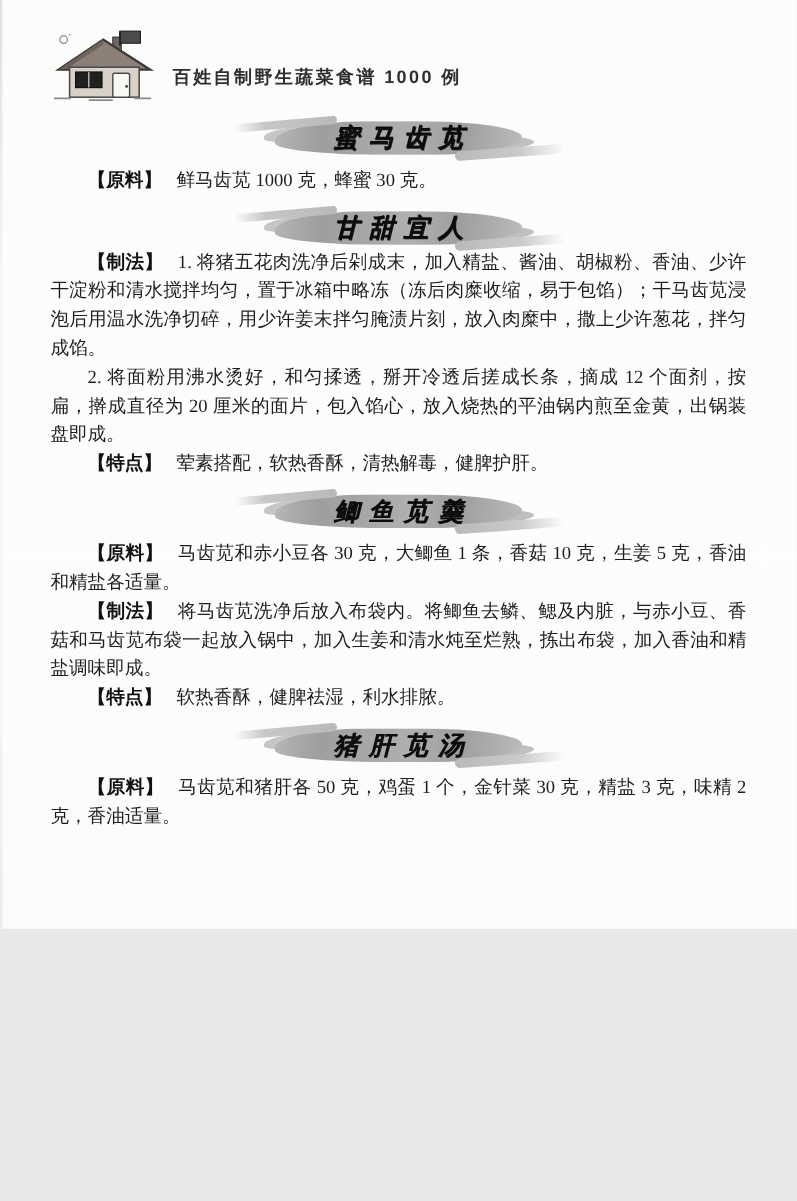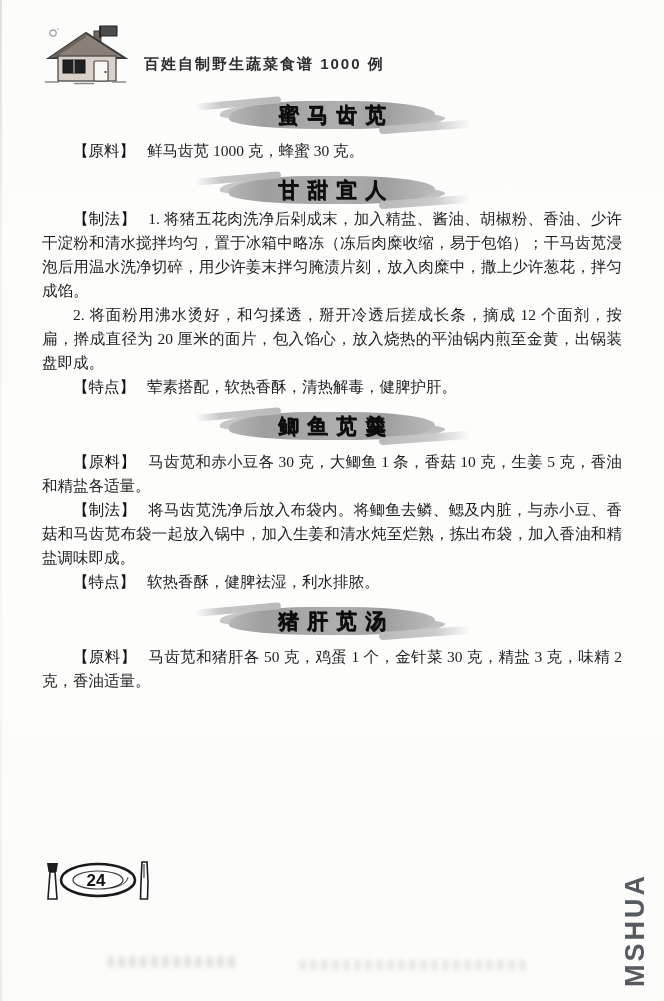--- a/index.html
+++ b/index.html
@@ -3,21 +3,21 @@
 <meta charset="utf-8">
 <style>
   html, body { margin: 0; padding: 0; }
   body {
     font-family: "Liberation Serif", serif;
     background: #e8e8e8;
   }
   .page {
     position: relative;
     width: 664px;
-    height: 1001px;
+    height: 774px;
     margin: 0 auto;
     background: linear-gradient(180deg, #fcfcfb 0%, #fdfdfc 60%, #fbfbfa 100%);
     overflow: hidden;
     box-sizing: border-box;
   }
   .scan-edge {
     position: absolute;
     left: 0; top: 0;
     width: 2px; height: 100%;
     background: linear-gradient(180deg, #c9c9c9, #eee 30%, #f2f2f2 70%, #ddd);
@@ -40,20 +40,21 @@
     color: #2e2e2e;
     padding-top: 14px;
   }
 
   
   .banner {
     position: relative;
     width: 226px;
     height: 34px;
     margin: 10px auto 0 auto;
+    font-style: italic;
   }
   .banner .smudge {
     position: absolute;
     left: 10px; right: 10px; top: 3px; bottom: 3px;
     background:
       linear-gradient(93deg, rgba(255,255,255,.25) 0%, rgba(255,255,255,0) 18%, rgba(255,255,255,.18) 55%, rgba(255,255,255,0) 75%, rgba(255,255,255,.3) 100%),
       #9e9e9e;
     border-radius: 48% 52% 46% 54% / 72% 58% 66% 44%;
     box-shadow: -14px -3px 0 -5px #c6c6c6, 16px 4px 0 -6px #bfbfbf;
   }
@@ -99,21 +100,21 @@
     font-size: 15.5px;
     line-height: 24px;
     color: #1d1d1d;
     text-align: justify;
     text-indent: 2em;
     word-break: break-all;
   }
   .recipe p.first { margin-top: 7px; }
   .plabel {
     font-family: "Liberation Sans", sans-serif;
-    font-weight: 400;
+    font-weight: 700;
     color: #111;
     margin-right: 12px;
     margin-top: 10px;
   }
   .plabel:empty { margin-right: 0; }
 
   
   .footer-plate {
     position: absolute;
     left: 39px;

